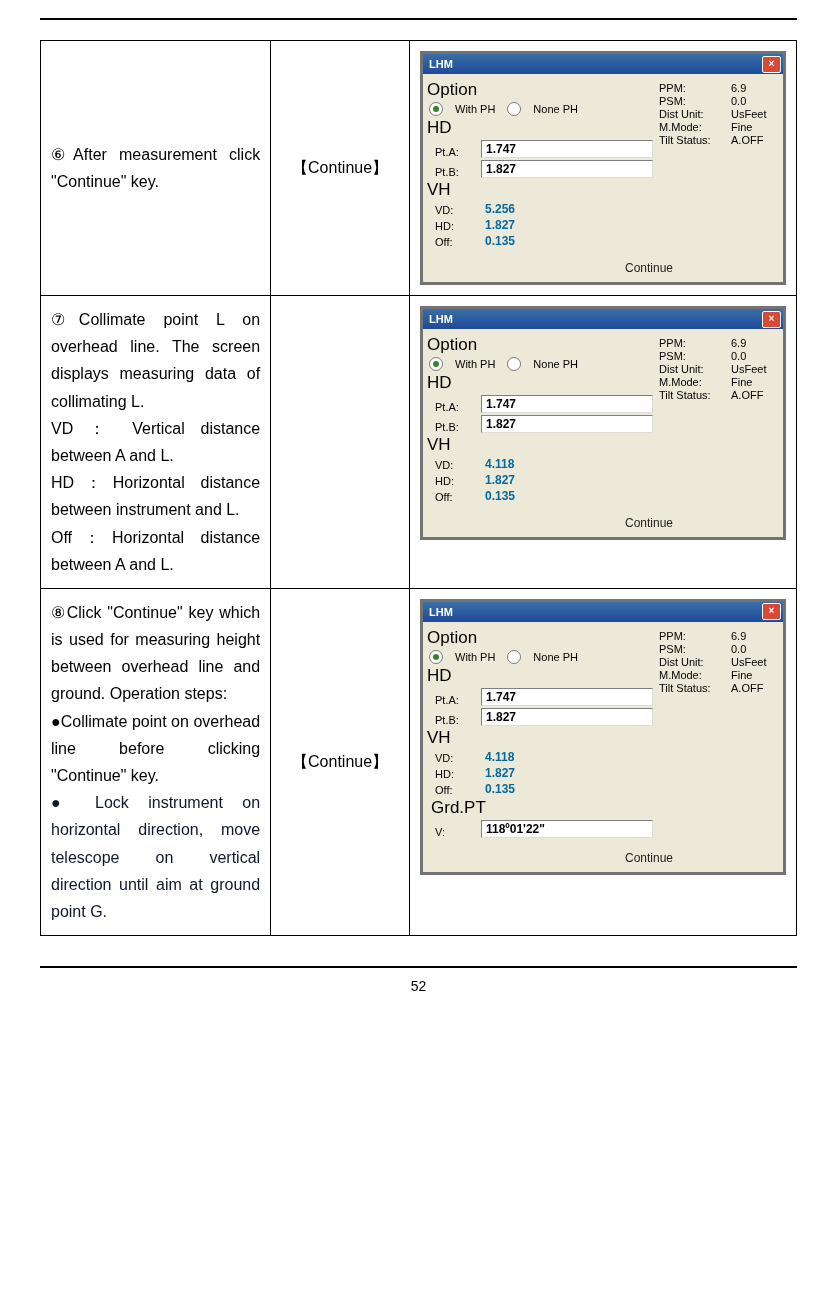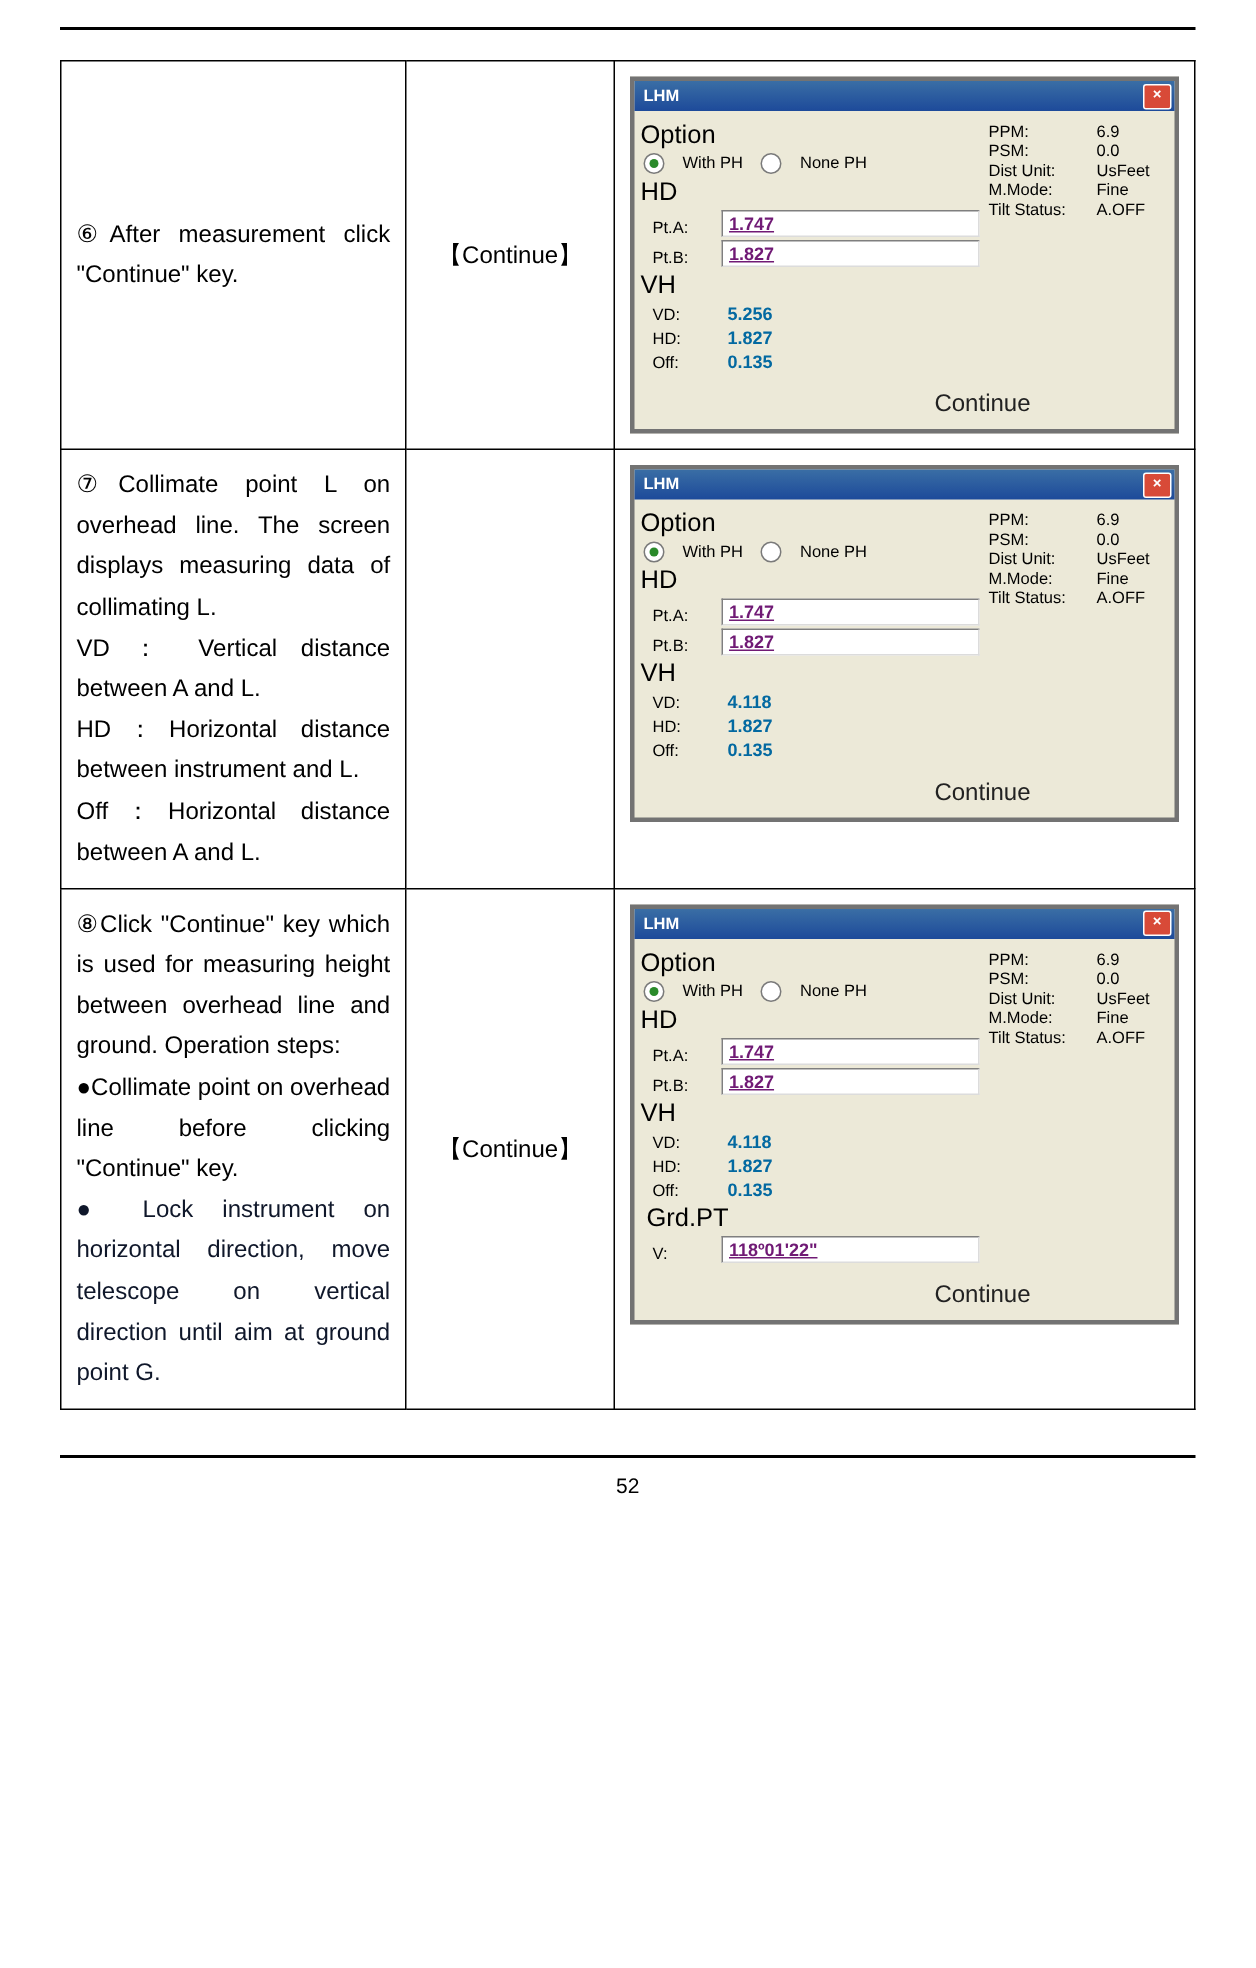--- a/index.html
+++ b/index.html
@@ -146,41 +146,41 @@
   .input-box {
     background: #fff;
     border-top: 1px solid #7f7f7f;
     border-left: 1px solid #7f7f7f;
     border-right: 1px solid #dcdcdc;
     border-bottom: 1px solid #dcdcdc;
     padding: 1px 4px;
     min-height: 14px;
     font-weight: bold;
     font-size: 12px;
-    color: #701a75;
-    text-decoration: underline;
+    color: #000000;
   }
   .plain-val {
     font-weight: bold;
     font-size: 12px;
     color: #0369a1;
     padding-left: 4px;
   }
   .info-row {
     display: flex;
     font-size: 11px;
     margin-bottom: 1px;
   }
   .info-row .k { width: 72px; }
   .info-row .v { flex:1; }
   .dlg-footer {
     display: flex;
     justify-content: flex-end;
+    gap: 10px;
     padding: 4px 16px 6px 4px;
-    font-size: 16px;
+    font-size: 12px;
   }
   .btn {
     min-width: 56px;
     text-align: center;
     padding: 1px 8px;
     color: #222;
   }
   .btn.disabled {
     color: #9a9a9a;
   }

